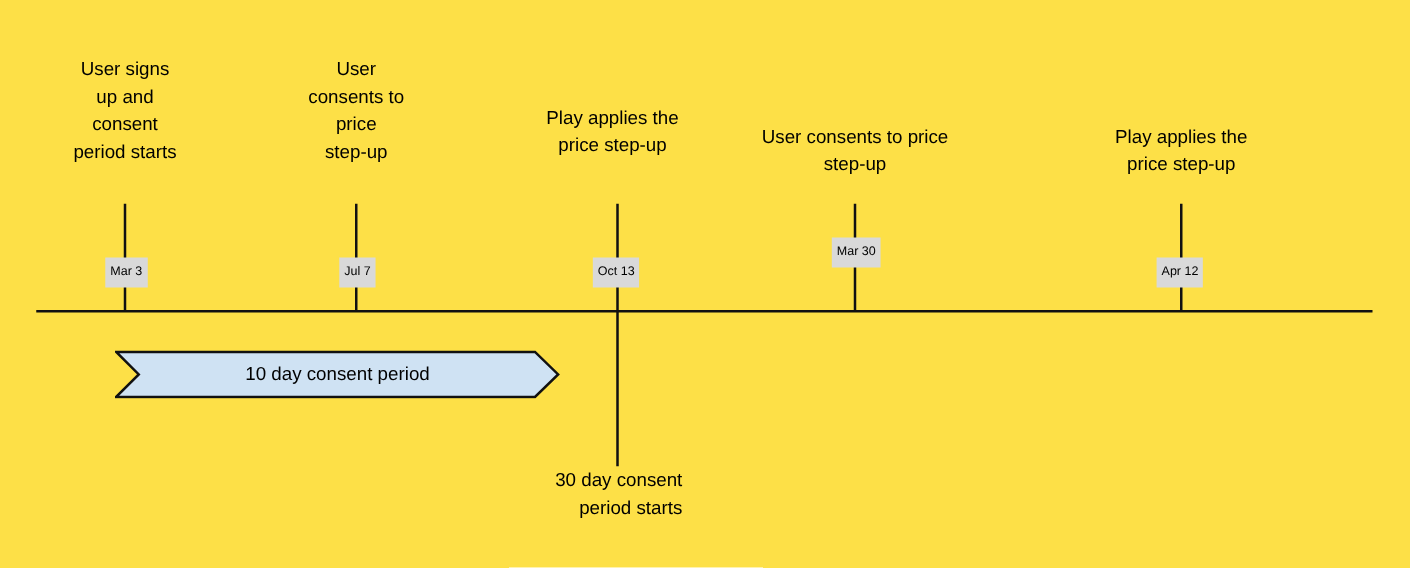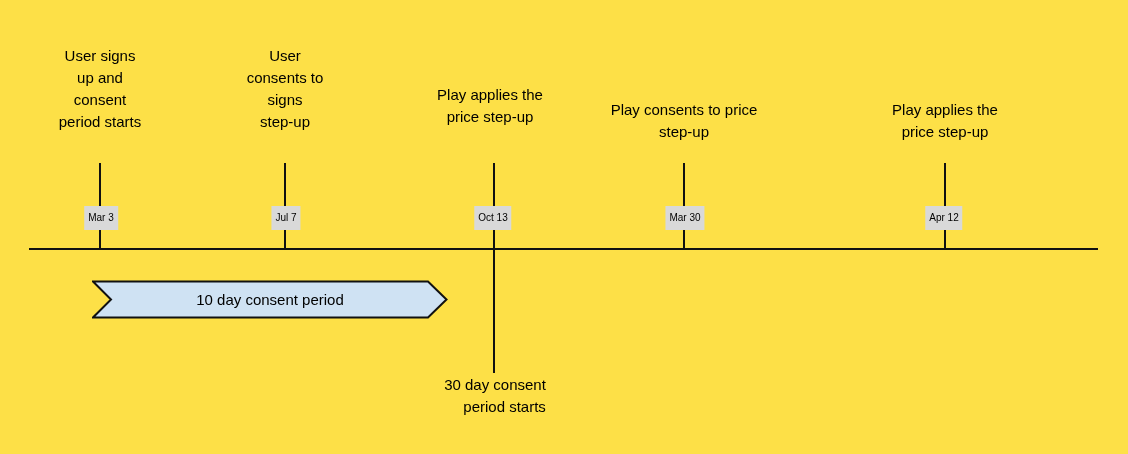--- a/index.html
+++ b/index.html
@@ -83,34 +83,34 @@
 
   <div class="event-label" style="left:100px;top:45px">User signs
 up and
 consent
 period starts</div>
   <div class="tick" style="left:100px;top:163px;height:85px"></div>
   <div class="date-badge" style="left:101px;top:206px">Mar 3</div>
 
   <div class="event-label" style="left:285px;top:45px">User
 consents to
-signs
+price
 step-up</div>
   <div class="tick" style="left:285px;top:163px;height:85px"></div>
   <div class="date-badge" style="left:286px;top:206px">Jul 7</div>
 
   <div class="event-label" style="left:490px;top:84px">Play applies the
 price step-up</div>
   <div class="tick" style="left:494px;top:163px;height:210px"></div>
   <div class="date-badge" style="left:493px;top:206px">Oct 13</div>
 
-  <div class="event-label" style="left:684px;top:99px">Play consents to price
+  <div class="event-label" style="left:684px;top:99px">User consents to price
 step-up</div>
   <div class="tick" style="left:684px;top:163px;height:85px"></div>
-  <div class="date-badge" style="left:685px;top:206px">Mar 30</div>
+  <div class="date-badge" style="left:685px;top:190px">Mar 30</div>
 
   <div class="event-label" style="left:945px;top:99px">Play applies the
 price step-up</div>
   <div class="tick" style="left:945px;top:163px;height:85px"></div>
   <div class="date-badge" style="left:944px;top:206px">Apr 12</div>
 
   <div class="axis"></div>
 
   <div class="period" style="left:92px;width:356px">
     <svg width="356" height="39" viewBox="0 0 356 39">

